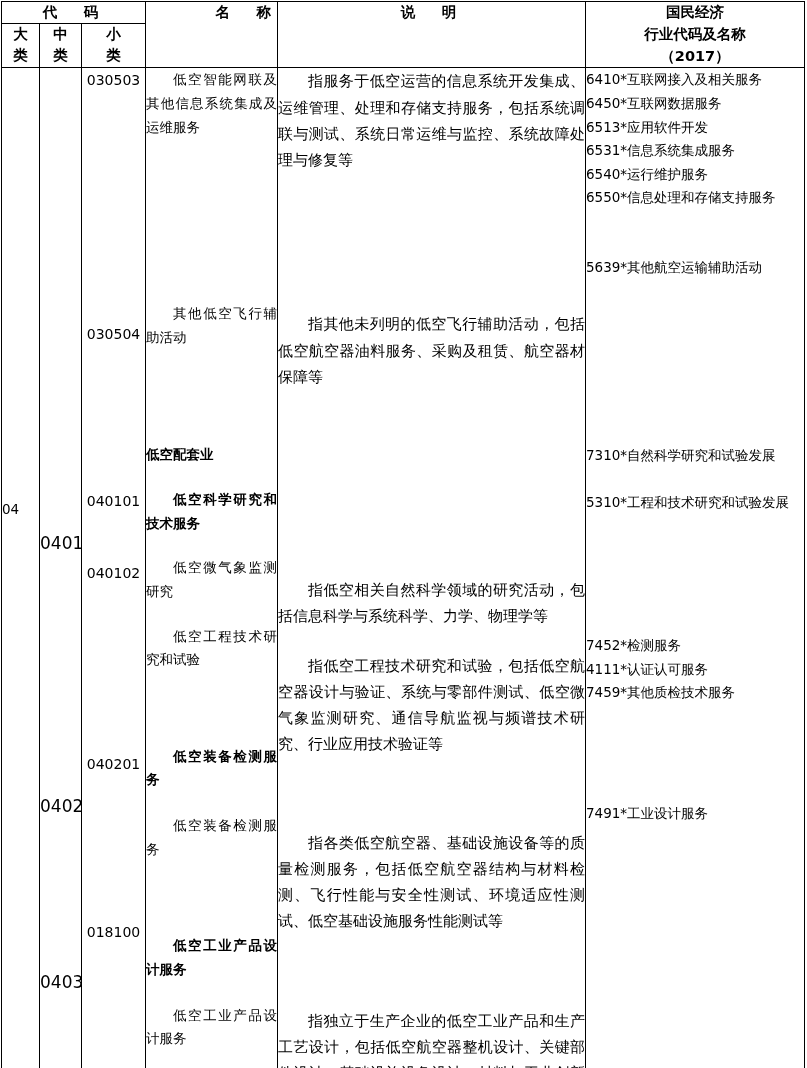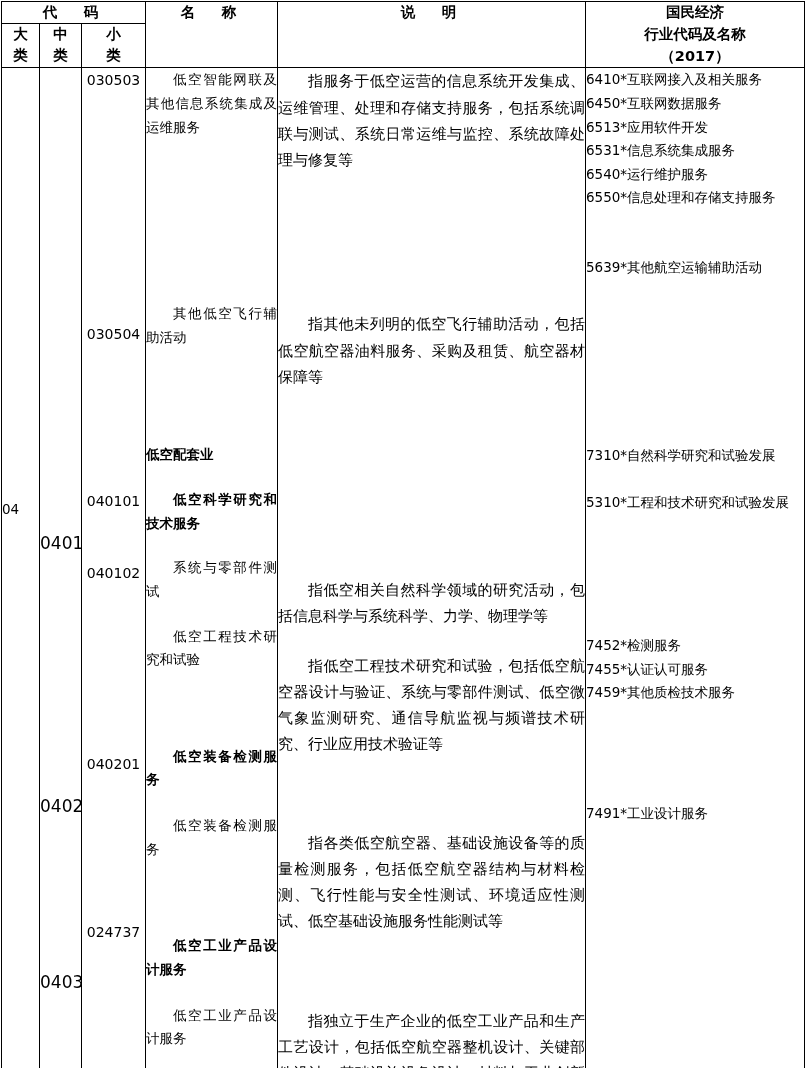--- a/index.html
+++ b/index.html
@@ -49,20 +49,21 @@
   .hdr-span {
     letter-spacing: 6px;
     padding-left: 6px;
   }
   .hdr-tall {
     line-height: 1.5;
   }
   .hdr-name {
     letter-spacing: 6px;
     padding-left: 6px;
+    text-align: right;
   }
   .hdr-desc {
     letter-spacing: 6px;
     padding-left: 6px;
   }
   td.bigcode {
     text-align: left;
     vertical-align: middle;
     font-size: 13.5px;
   }
@@ -171,32 +172,32 @@
           <div>030503</div>
           <div style="height:229px"></div>
           <div>030504</div>
           <div style="height:143px"></div>
           <div>040101</div>
           <div style="height:47px"></div>
           <div>040102</div>
           <div style="height:167px"></div>
           <div>040201</div>
           <div style="height:143px"></div>
-          <div>024737</div>
+          <div>018100</div>
         </td>
         <td class="name">
           <div class="ind">低空智能网联及其他信息系统集成及运维服务</div>
           <div style="height:163px"></div>
           <div class="ind">其他低空飞行辅助活动</div>
           <div style="height:94px"></div>
           <div class="bold">低空配套业</div>
           <div style="height:21px"></div>
           <div class="bold ind">低空科学研究和技术服务</div>
           <div style="height:21px"></div>
-          <div class="ind">系统与零部件测试</div>
+          <div class="ind">低空微气象监测研究</div>
           <div style="height:21px"></div>
           <div class="ind">低空工程技术研究和试验</div>
           <div style="height:73px"></div>
           <div class="bold ind">低空装备检测服务</div>
           <div style="height:22px"></div>
           <div class="ind">低空装备检测服务</div>
           <div style="height:73px"></div>
           <div class="bold ind">低空工业产品设计服务</div>
           <div style="height:22px"></div>
           <div class="ind">低空工业产品设计服务</div>
@@ -231,21 +232,21 @@
           <div>
             <div class="line">7310*自然科学研究和试验发展</div>
           </div>
           <div style="height:24px"></div>
           <div>
             <div class="line">5310*工程和技术研究和试验发展</div>
           </div>
           <div style="height:119px"></div>
           <div>
             <div class="line">7452*检测服务</div>
-            <div class="line">7455*认证认可服务</div>
+            <div class="line">4111*认证认可服务</div>
             <div class="line">7459*其他质检技术服务</div>
           </div>
           <div style="height:97px"></div>
           <div>
             <div class="line">7491*工业设计服务</div>
           </div>
         </td>
       </tr>
     </tbody>
   </table>

